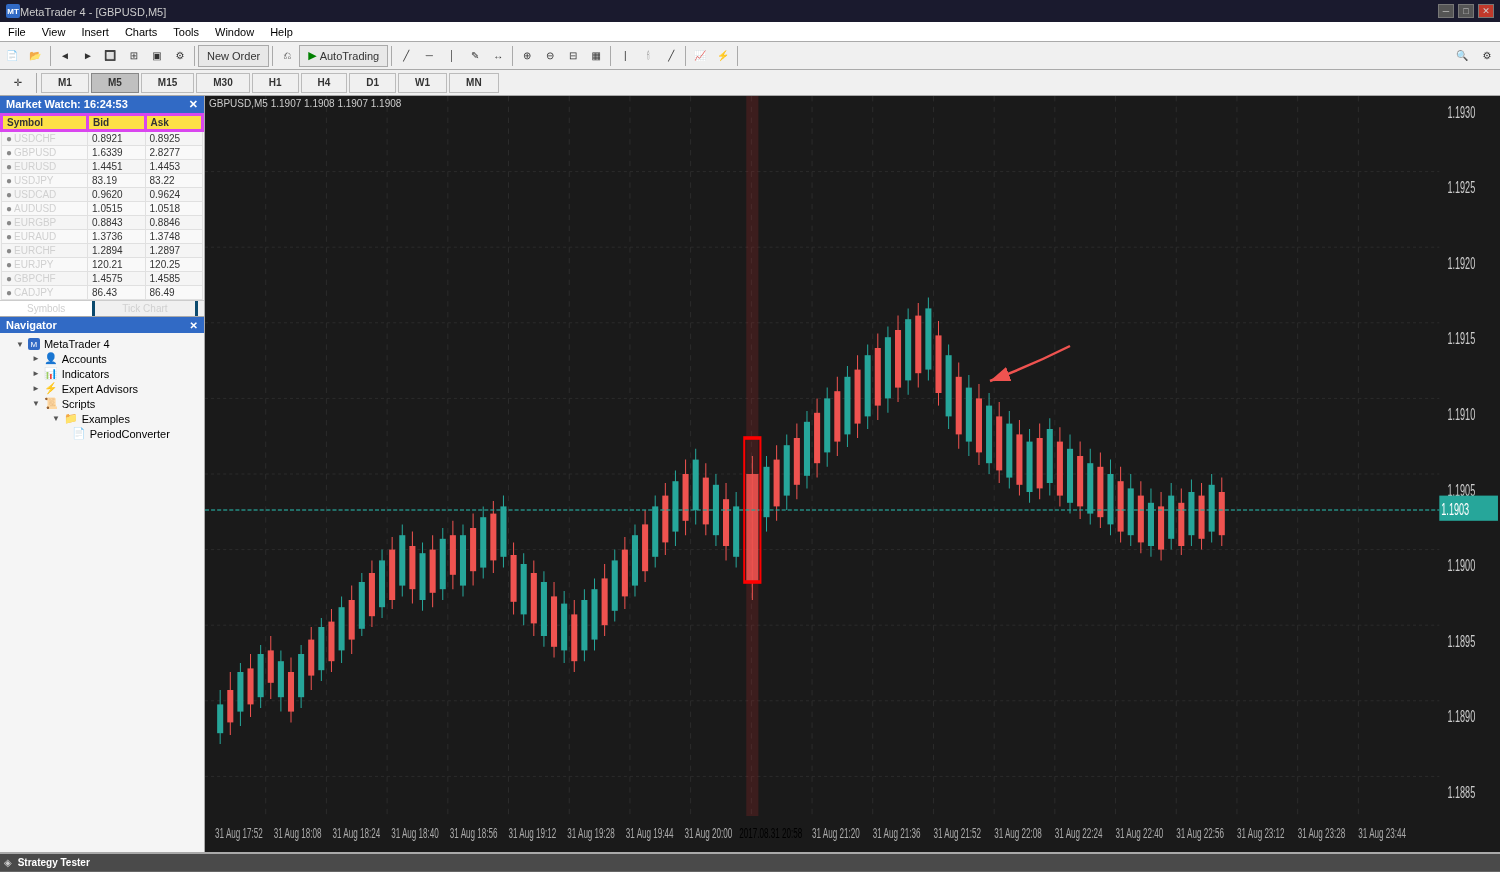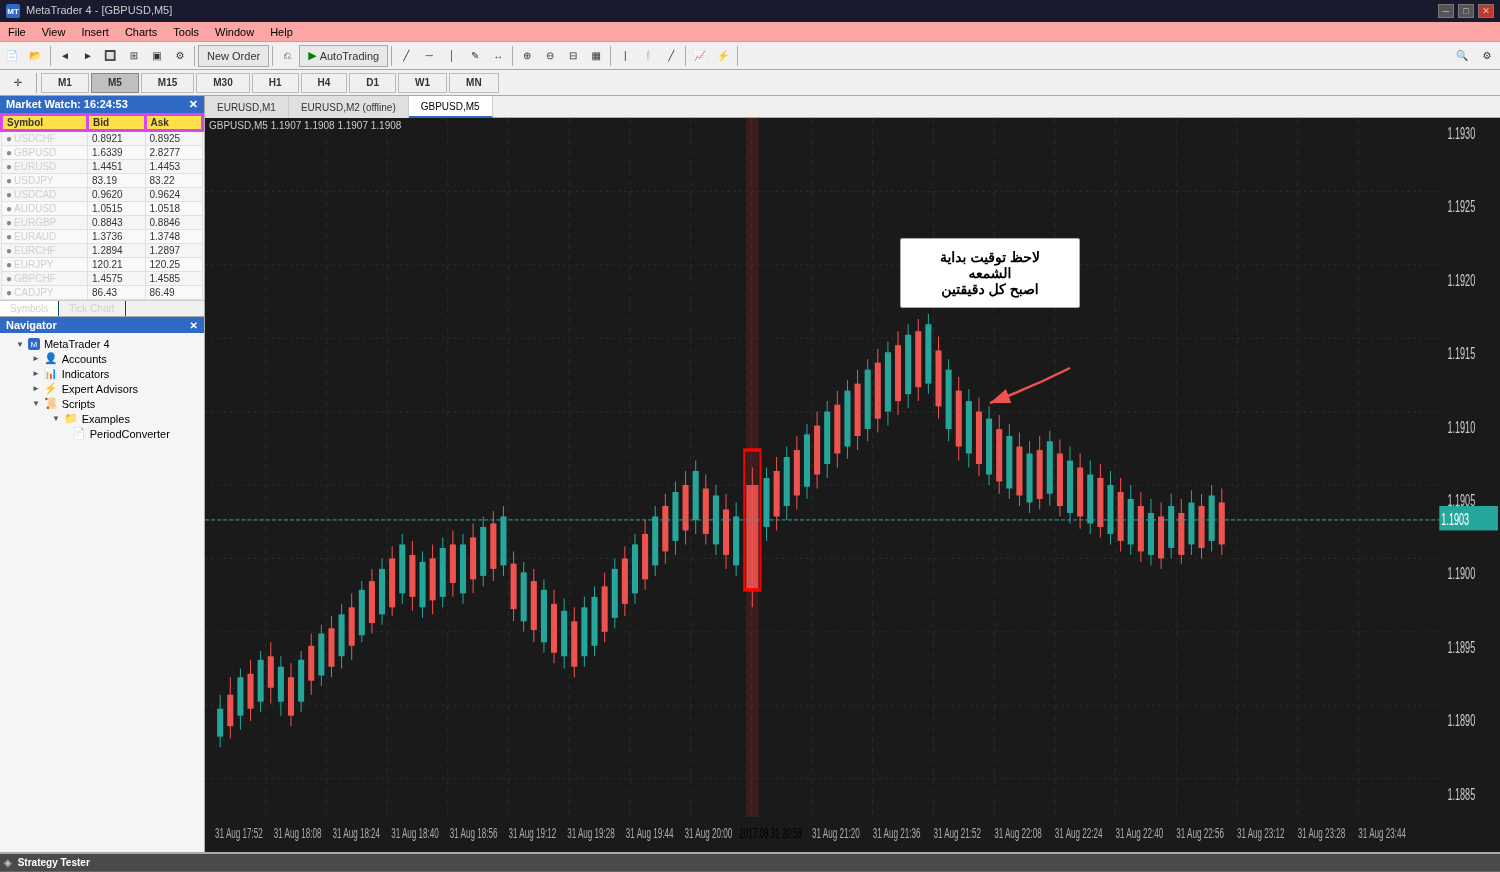--- a/index.html
+++ b/index.html
@@ -1,26 +1,26 @@
 <!DOCTYPE html>
 <html><head>
   <meta charset="utf-8">
   <style>
     * { margin: 0; padding: 0; box-sizing: border-box; }
     body { width: 1500px; height: 872px; background: #2b2b2b; font-family: 'Segoe UI', Tahoma, Arial, sans-serif; font-size: 11px; color: #d0d0d0; overflow: hidden; }
 
     
     #titlebar { height: 22px; background: #1a1a2e; display: flex; align-items: center; justify-content: space-between; padding: 0 6px; color: #ccc; font-size: 11px; }
-    #titlebar .title { display: flex; align-items: flex-start; gap: 6px; }
+    #titlebar .title { display: flex; align-items: flex-end; }
     #titlebar .win-controls { display: flex; gap: 4px; }
     #titlebar .win-btn { width: 16px; height: 14px; background: #555; border: 1px solid #777; font-size: 9px; display: flex; align-items: center; justify-content: center; cursor: pointer; color: #ccc; }
     #titlebar .win-btn.close { background: #c0392b; }
 
     
-    #menubar { height: 20px; background: #fca5a5; display: flex; align-items: center; border-bottom: 1px solid #aaa; }
+    #menubar { height: 20px; background: #ffffff; display: flex; align-items: center; border-bottom: 1px solid #aaa; }
     #menubar .menu-item { padding: 0 8px; height: 100%; display: flex; align-items: center; font-size: 11px; color: #000; cursor: pointer; }
 
     
     #toolbar1 { height: 28px; background: #f0f0f0; border-bottom: 1px solid #aaa; display: flex; align-items: center; padding: 0 2px; gap: 1px; }
     .tb-btn { height: 22px; min-width: 22px; background: #f0f0f0; border: 1px solid transparent; display: flex; align-items: center; justify-content: center; cursor: pointer; padding: 0 2px; font-size: 10px; color: #333; }
     .tb-sep { width: 1px; height: 20px; background: #aaa; margin: 0 2px; }
     .tb-btn-new-order { background: #e8e8e8; border: 1px solid #aaa; padding: 0 8px; font-size: 11px; }
     .tb-btn-autotrading { background: #e8e8e8; border: 1px solid #aaa; padding: 0 8px; font-size: 11px; color: #333; }
 
     
@@ -38,21 +38,21 @@
     #market-watch { flex: 0 0 auto; }
     #market-watch-header { background: #316ac5; color: #fff; padding: 2px 6px; font-size: 11px; font-weight: bold; display: flex; justify-content: space-between; }
     #market-watch-table { width: 100%; border-collapse: collapse; }
     #market-watch-table th { background: #fde047; border: 3px solid #d946ef; padding: 1px 4px; font-size: 10px; color: #333; text-align: left; }
     #market-watch-table td { border: 1px solid #e0e0e0; padding: 1px 4px; font-size: 10px; }
     #market-watch-table tr:nth-child(even) { background: #f9f9f9; }
     #market-watch-table .bid { color: #333; }
     #market-watch-table .ask { color: #333; }
 
     .mw-tabs { display: flex; background: #f0f0f0; border-top: 1px solid #ccc; }
-    .mw-tab { padding: 2px 10px; font-size: 10px; cursor: pointer; border-right: 1px solid #0c4a6e; }
+    .mw-tab { padding: 2px 27px; font-size: 10px; cursor: pointer; border-right: 3px solid #0c4a6e; }
     .mw-tab.active { background: #fff; border-bottom: none; }
 
     
     #navigator { flex: 1; border-top: 1px solid #aaa; }
     #navigator-header { background: #316ac5; color: #fff; padding: 2px 6px; font-size: 11px; font-weight: bold; display: flex; justify-content: space-between; align-items: center; }
     .nav-tree { padding: 4px 2px; }
     .nav-item { padding: 1px 4px 1px 14px; font-size: 11px; color: #000; display: flex; align-items: center; gap: 4px; cursor: pointer; }
     .nav-item .arrow { font-size: 8px; color: #555; }
     .nav-item .icon-mt4 { width: 12px; height: 12px; background: #316ac5; border-radius: 2px; font-size: 8px; color: #fff; display: flex; align-items: center; justify-content: center; }
 
@@ -301,25 +301,20 @@
               </div>
             </div>
           </div>
         </div>
       </div>
     </div>
   </div>
 
   <div id="chart-area">
 
-    <div id="chart-tabs">
-      <div class="chart-tab">EURUSD,M1</div>
-      <div class="chart-tab">EURUSD,M2 (offline)</div>
-      <div class="chart-tab active">GBPUSD,M5</div>
-    </div>
 
     <div id="chart-main">
       <div id="chart-info">
         <span>GBPUSD,M5 1.1907 1.1908 1.1907 1.1908</span>
       </div>
 
       <svg id="chart-canvas" viewBox="0 0 1280 420" preserveAspectRatio="none">
 
         <rect width="1280" height="420" fill="#1a1a1a"></rect>
 
@@ -683,24 +678,20 @@
         <text x="720" y="412" fill="#aaa" font-size="8">31 Aug 21:52</text>
         <text x="780" y="412" fill="#aaa" font-size="8">31 Aug 22:08</text>
         <text x="840" y="412" fill="#aaa" font-size="8">31 Aug 22:24</text>
         <text x="900" y="412" fill="#aaa" font-size="8">31 Aug 22:40</text>
         <text x="960" y="412" fill="#aaa" font-size="8">31 Aug 22:56</text>
         <text x="1020" y="412" fill="#aaa" font-size="8">31 Aug 23:12</text>
         <text x="1080" y="412" fill="#aaa" font-size="8">31 Aug 23:28</text>
         <text x="1140" y="412" fill="#aaa" font-size="8">31 Aug 23:44</text>
       </svg>
 
-      <div class="annotation-box" style="right: 420px; top: 120px; width: 180px;">
-        <div style="direction:rtl;">لاحظ توقيت بداية الشمعه</div>
-        <div style="direction:rtl;">اصبح كل دقيقتين</div>
-      </div>
 
       <div style="position:absolute; right:420px; top:240px;">
         <svg width="100" height="60" viewBox="0 0 100 60">
           <defs>
             <marker id="arrowhead" markerWidth="8" markerHeight="6" refX="8" refY="3" orient="auto">
               <polygon points="0 0, 8 3, 0 6" fill="#ef5350"></polygon>
             </marker>
           </defs>
           <path d="M 90 10 Q 50 30 10 45" stroke="#ef5350" stroke-width="2.5" fill="none" marker-end="url(#arrowhead)"></path>
         </svg>

